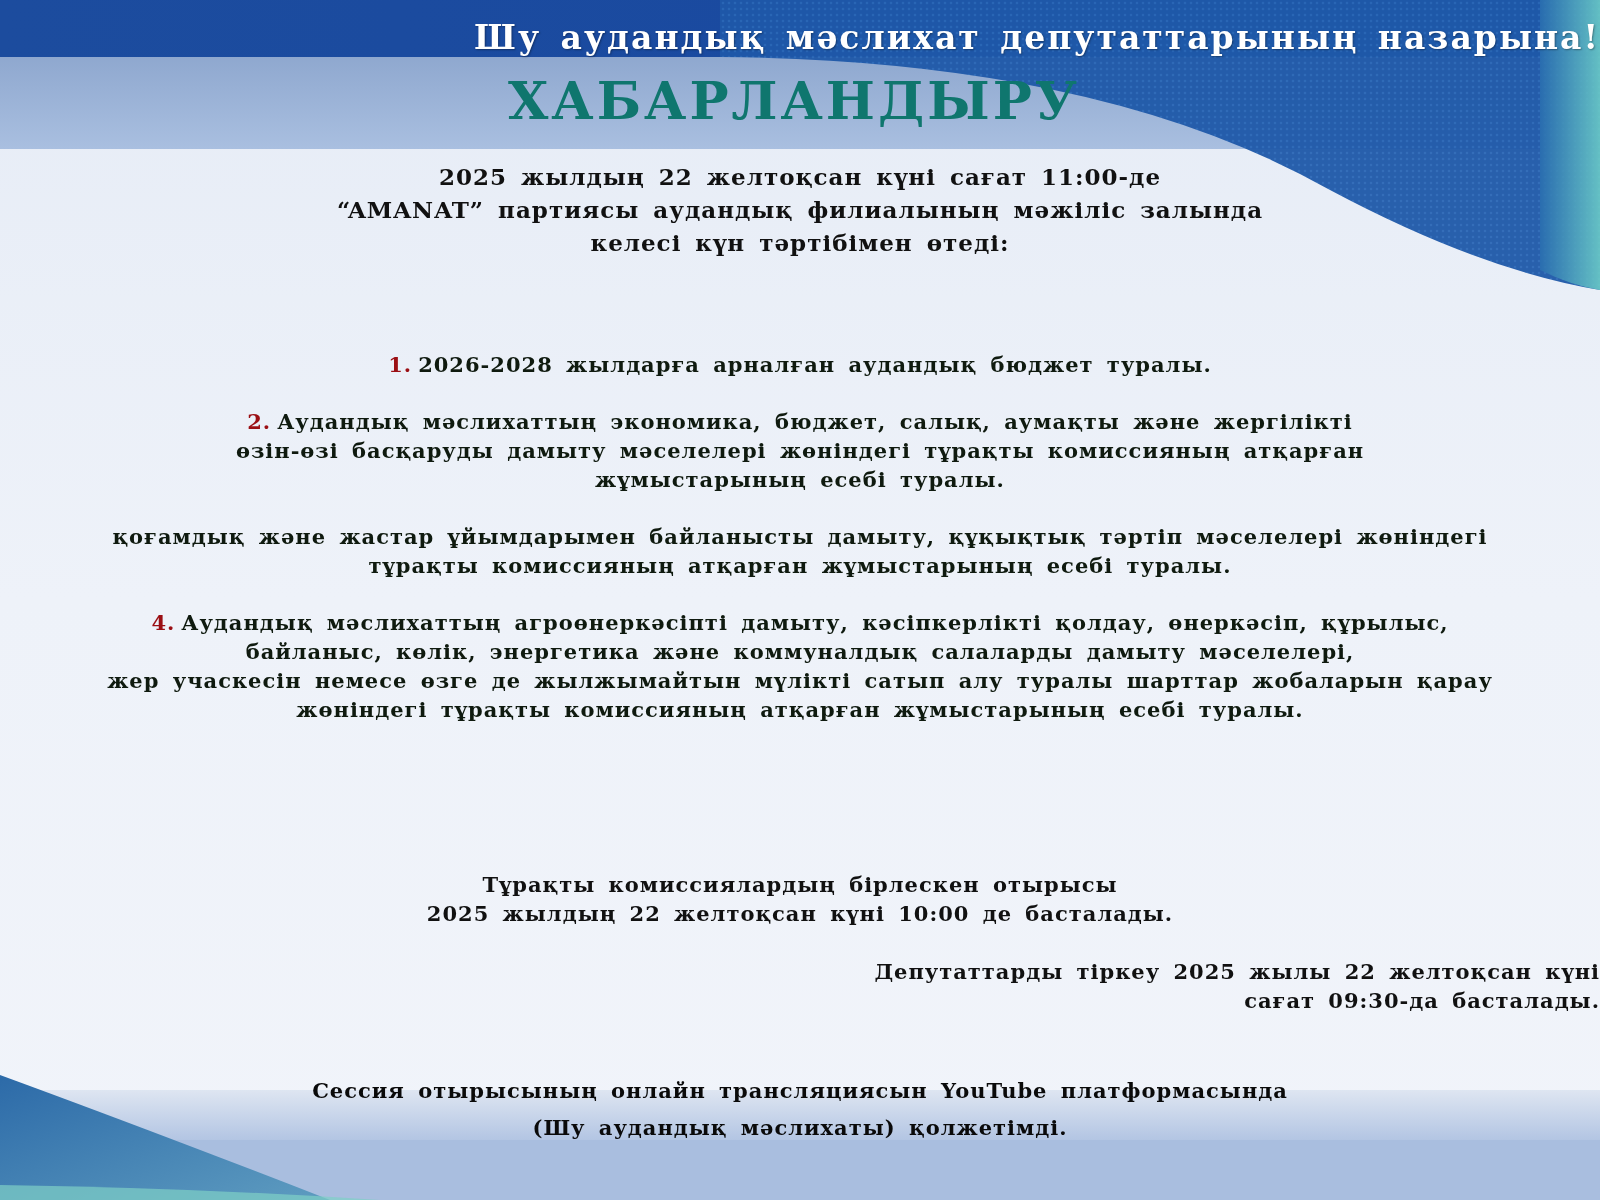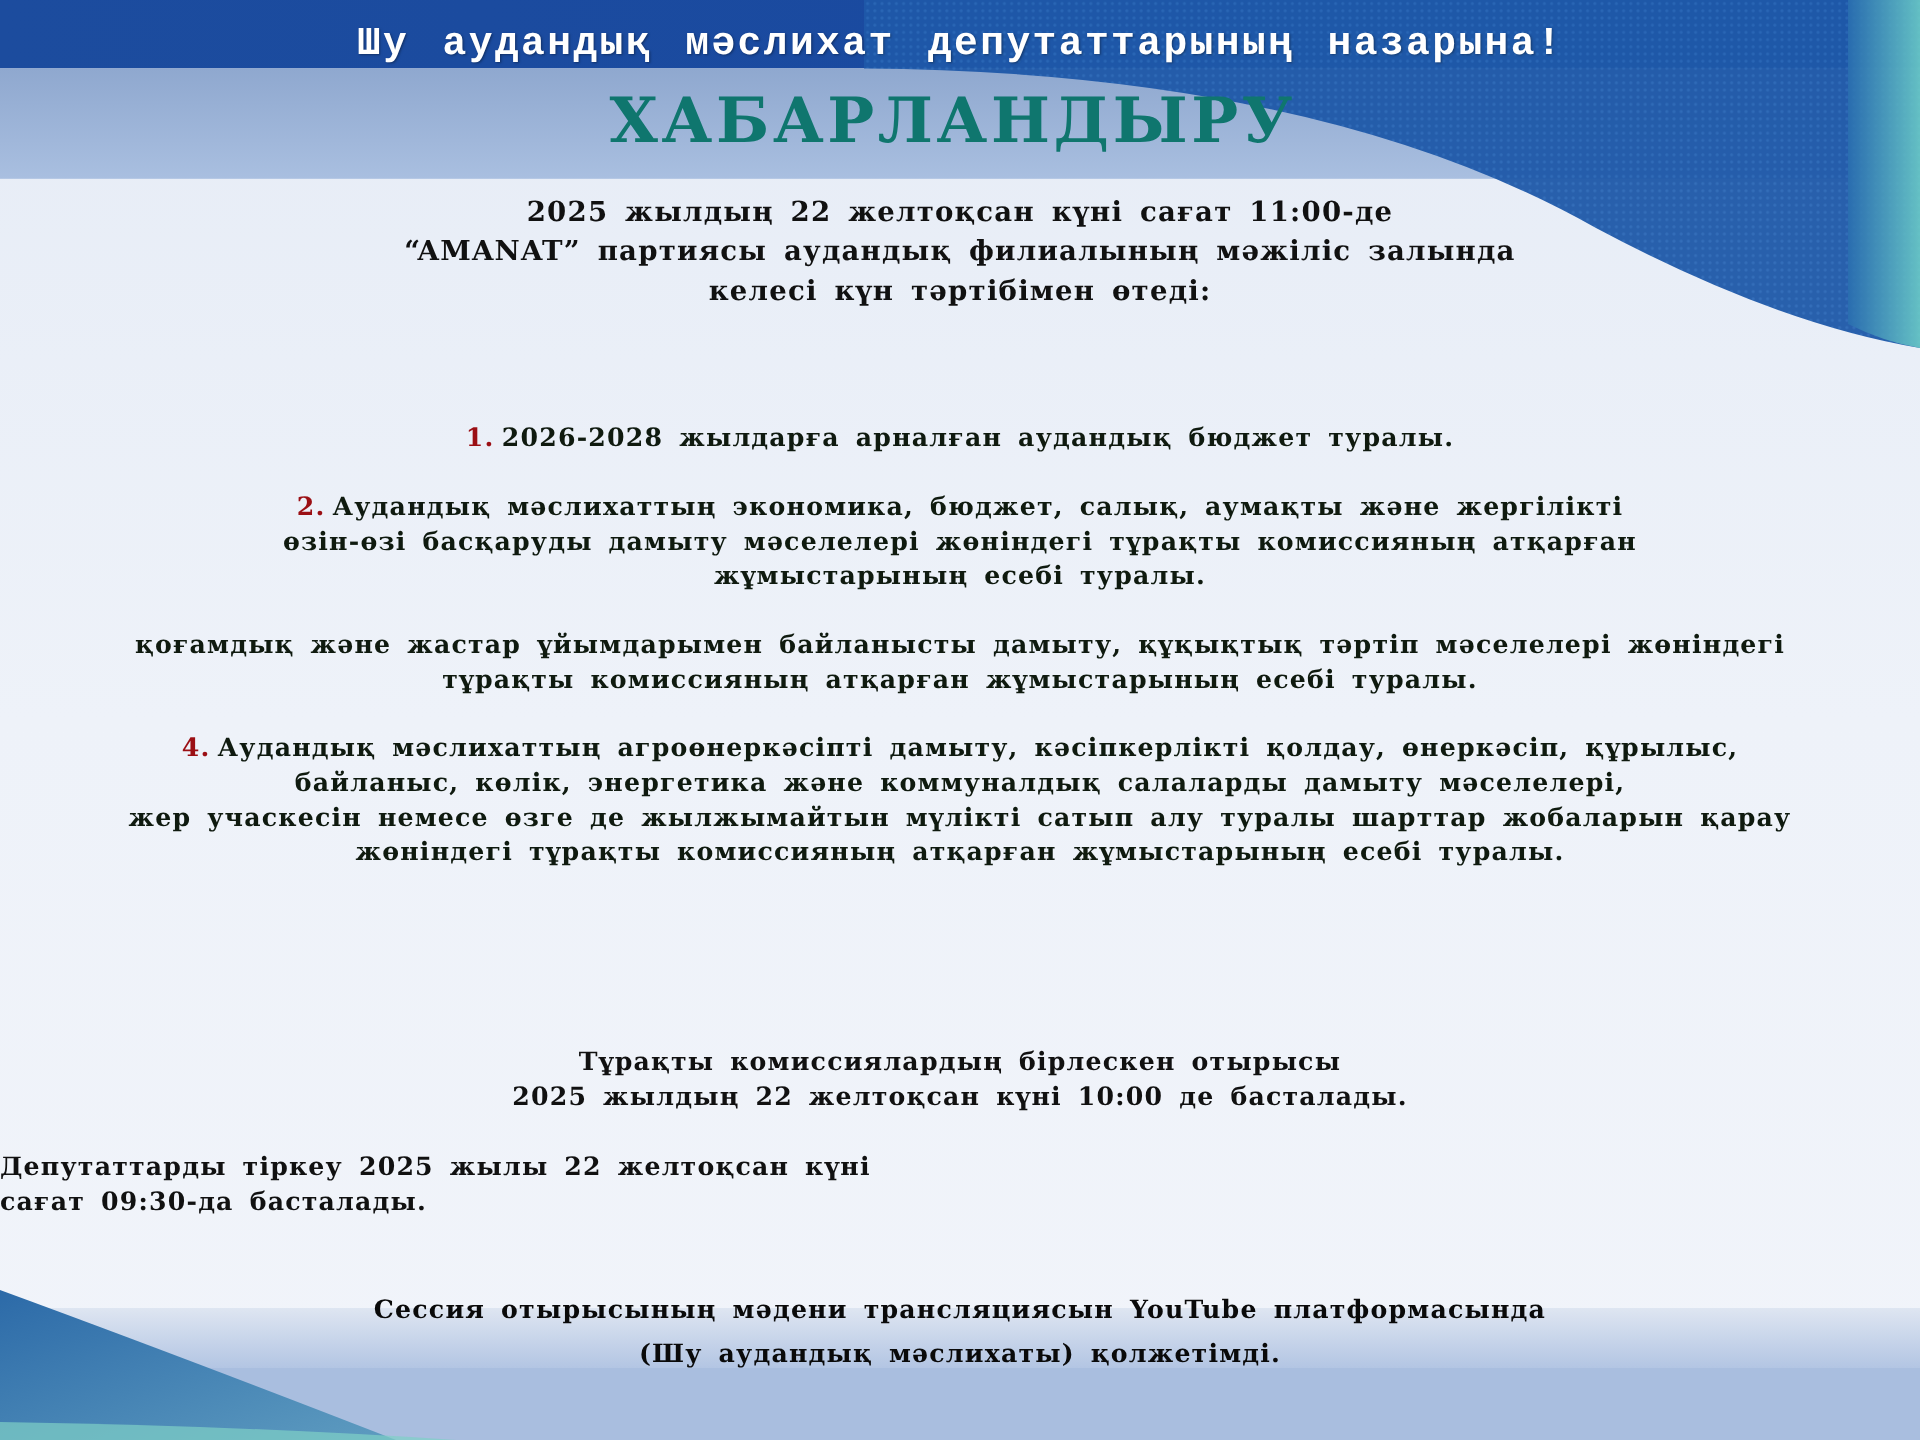--- a/index.html
+++ b/index.html
@@ -24,28 +24,27 @@
     .content {
       position: absolute;
       inset: 0;
       z-index: 1;
     }
     .header-line {
       position: absolute;
       left: 0;
       right: 0;
       top: 18px;
-      text-align: center;
+      text-align: right;
       color: #ffffff;
       font-size: 33px;
       font-weight: bold;
       letter-spacing: 2px;
       word-spacing: 6px;
       text-shadow: 1px 1px 2px rgba(0,0,0,0.35);
-      font-family: Liberation Mono, monospace;
     }
     .title {
       position: absolute;
       left: 0;
       right: 12px;
       top: 70px;
       text-align: center;
       color: #0f766e;
       font-size: 52px;
       font-weight: bold;
@@ -94,21 +93,21 @@
       font-weight: bold;
       line-height: 29px;
       letter-spacing: 1px;
       word-spacing: 5px;
     }
     .registration {
       position: absolute;
       left: 0;
       right: 0;
       top: 957px;
-      text-align: left;
+      text-align: right;
       color: #111111;
       font-size: 21px;
       font-weight: bold;
       line-height: 29px;
       letter-spacing: 1px;
       word-spacing: 5px;
     }
     .broadcast {
       position: absolute;
       left: 0;
@@ -224,17 +223,17 @@
     <span class="line">Тұрақты комиссиялардың бірлескен отырысы</span>
     <span class="line">2025 жылдың 22 желтоқсан күні 10:00 де басталады.</span>
   </div>
 
   <div class="registration">
     <span class="line">Депутаттарды тіркеу 2025 жылы 22 желтоқсан күні</span>
     <span class="line">сағат 09:30-да басталады.</span>
   </div>
 
   <div class="broadcast">
-    <span class="line">Сессия отырысының мәдени трансляциясын YouTube платформасында</span>
+    <span class="line">Сессия отырысының онлайн трансляциясын YouTube платформасында</span>
     <span class="line">(Шу аудандық мәслихаты) қолжетімді.</span>
   </div>
 
 </div>
 
 </body></html>

